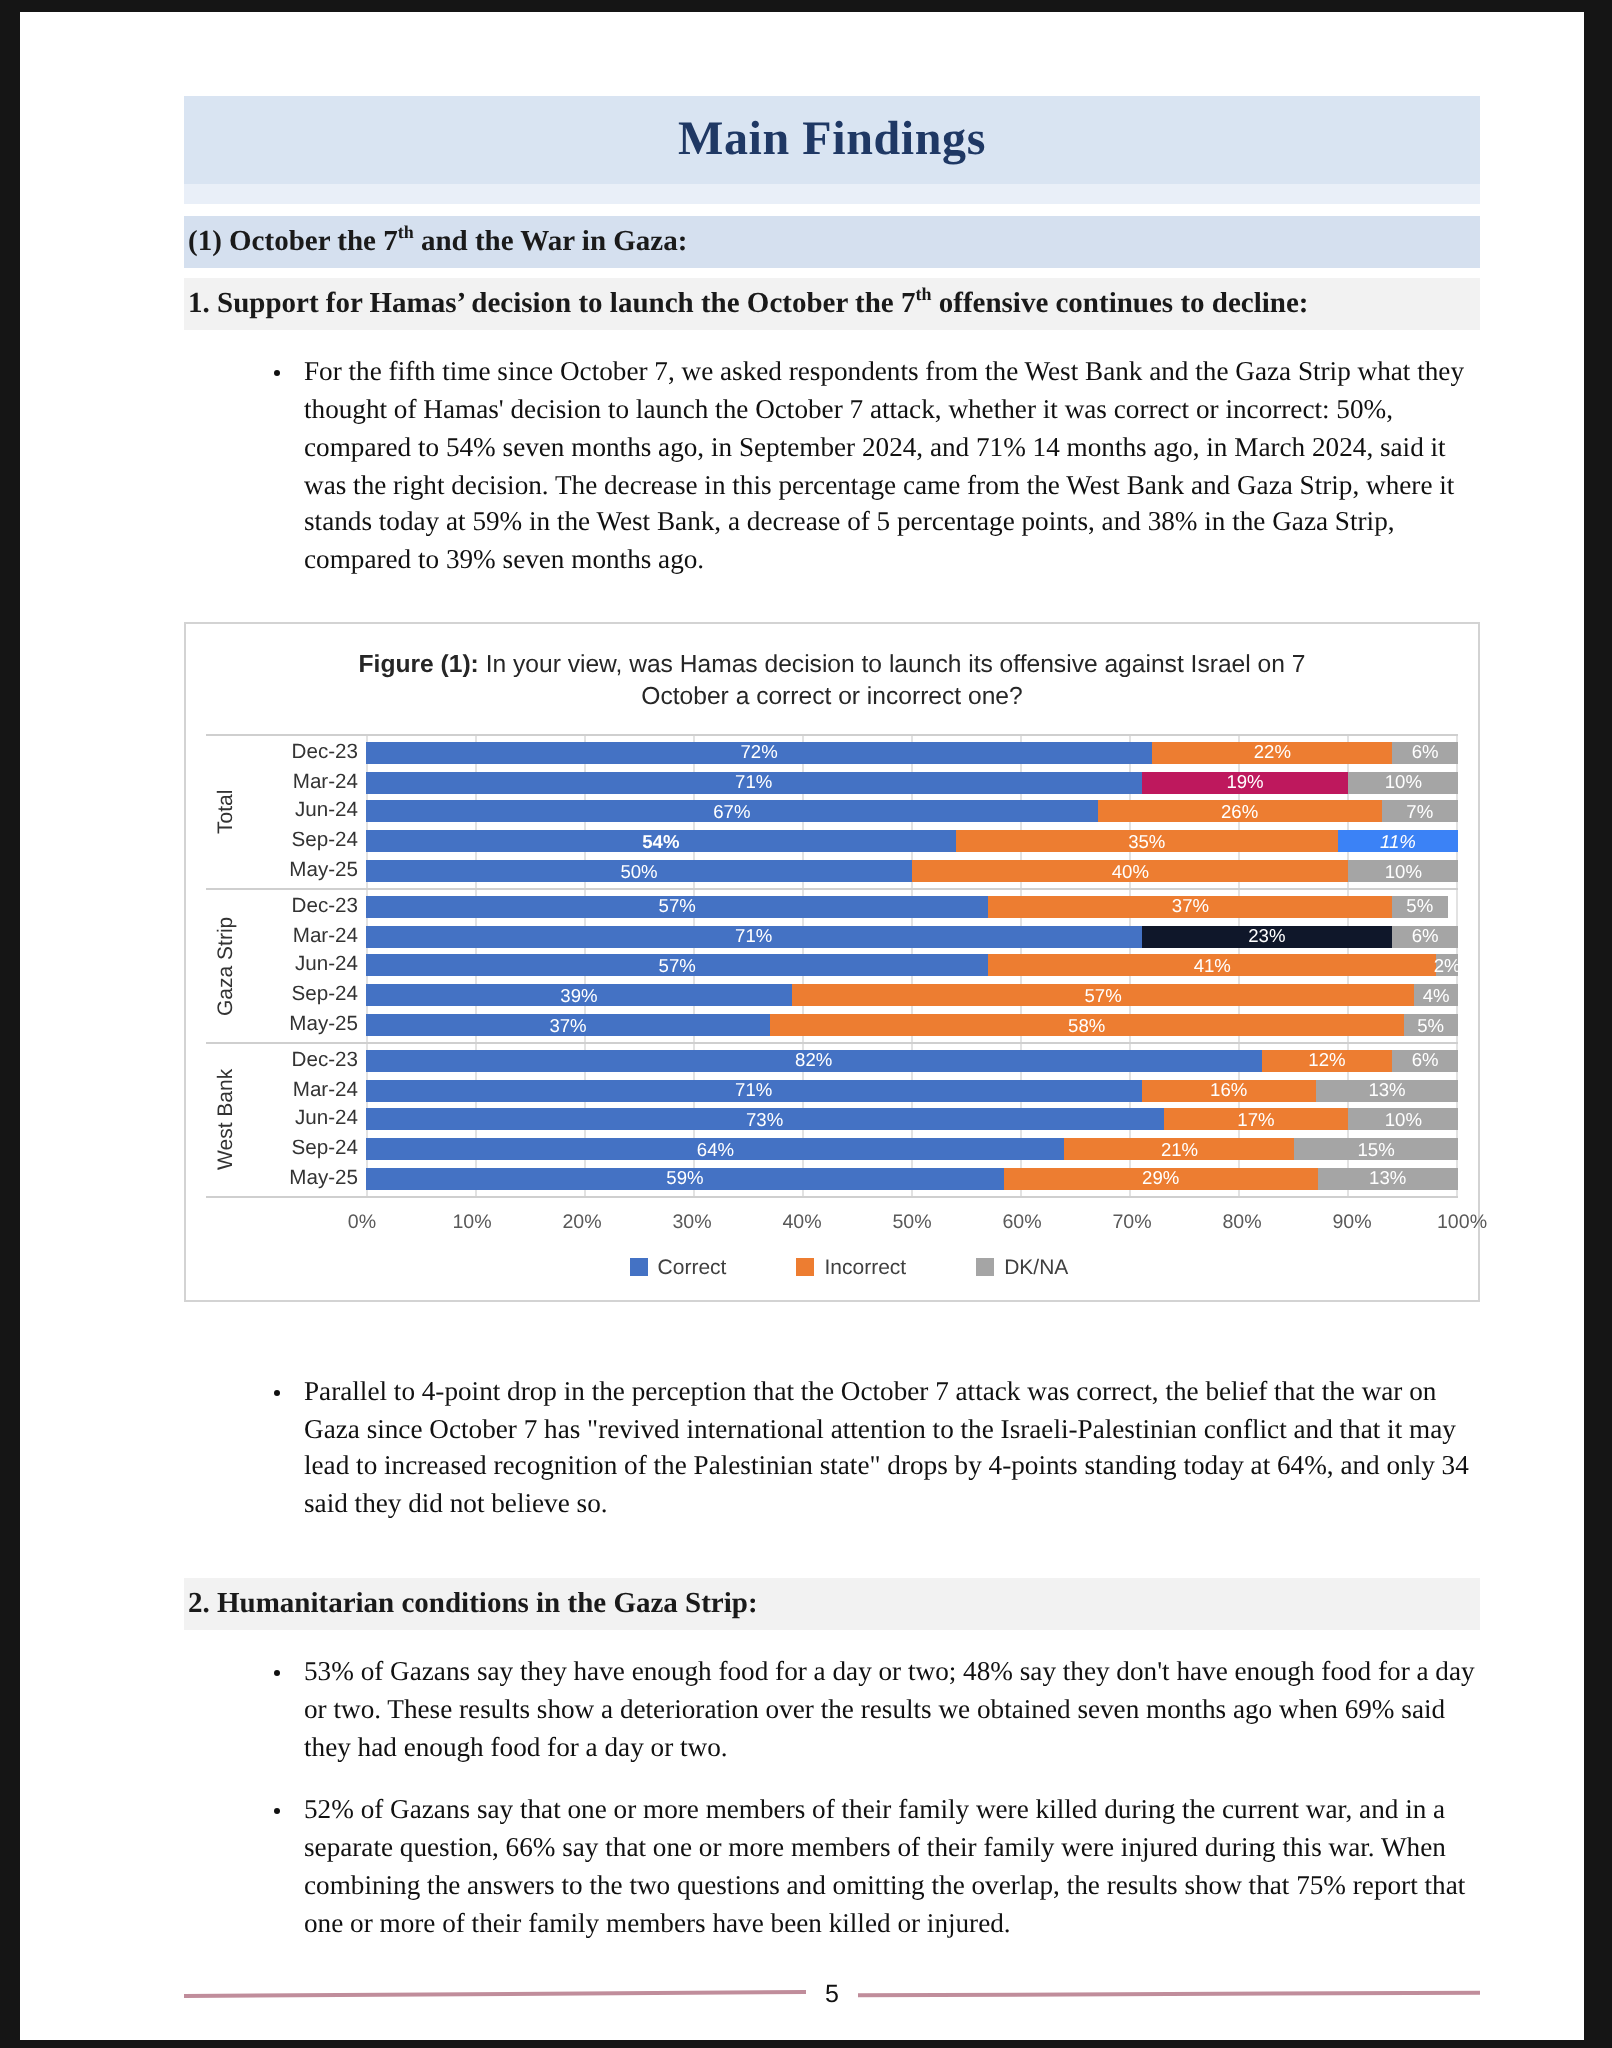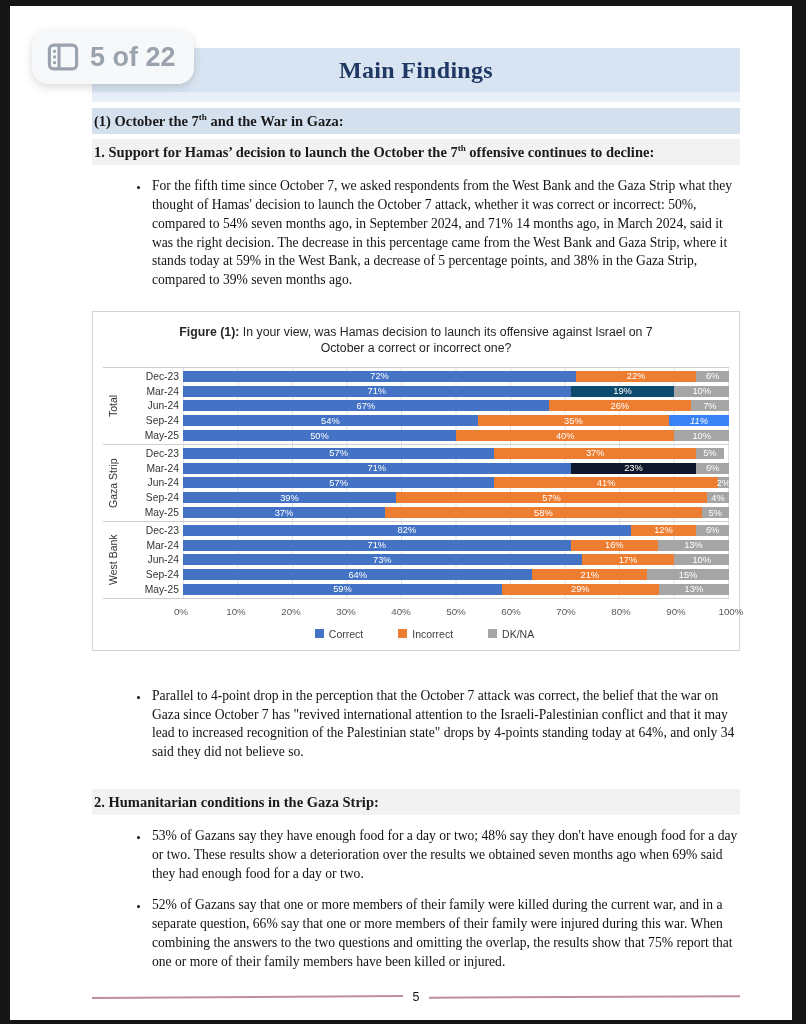--- a/index.html
+++ b/index.html
@@ -90,32 +90,20 @@
   .footer .rule{flex:1;height:2px;background:#c08d9b;}
   .footer .rule.left{transform:rotate(-0.35deg);}
   .footer .rule.right{transform:rotate(-0.25deg);}
   .page-num{font-family:"Liberation Sans",sans-serif;font-size:12.5px;color:#111;}
 </style>
 </head>
 <body>
 
 <div class="page">
 
-  <div class="badge">
-    <span>
-      <svg width="34" height="34" viewBox="0 0 24 24" fill="none">
-        <rect x="2.4" y="3.6" width="19.2" height="16.8" rx="3" stroke="#9aa3ad" stroke-width="2.2"></rect>
-        <line x1="9.2" y1="3.8" x2="9.2" y2="20.2" stroke="#9aa3ad" stroke-width="2.2"></line>
-        <rect x="5" y="7" width="2" height="2" fill="#9aa3ad"></rect>
-        <rect x="5" y="11" width="2" height="2" fill="#9aa3ad"></rect>
-        <rect x="5" y="15" width="2" height="2" fill="#9aa3ad"></rect>
-      </svg>
-    </span>
-    <span>5 of 22</span>
-  </div>
 
   <div class="doc">
 
     <div class="title-band">
       <h1>Main Findings</h1>
     </div>
     <div class="title-substrip"></div>
 
     <div class="h-band band-blue">
       <span>(1) October the 7</span><sup>th</sup><span> and the War in Gaza:</span>
@@ -149,21 +137,21 @@
                     <span class="seg-label">6%</span>
                   </div>
                 </div>
               </div>
               <div class="bar-row">
                 <div class="row-label">Mar-24</div>
                 <div class="track">
                   <div class="seg" style="width: 71%; background: rgb(68, 114, 196);">
                     <span class="seg-label">71%</span>
                   </div>
-                  <div class="seg" style="width: 19%; background: #0c4a6e;">
+                  <div class="seg" style="width: 19%; background: #be185d;">
                     <span class="seg-label">19%</span>
                   </div>
                   <div class="seg" style="width: 10%; background: rgb(165, 165, 165);">
                     <span class="seg-label">10%</span>
                   </div>
                 </div>
               </div>
               <div class="bar-row">
                 <div class="row-label">Jun-24</div>
                 <div class="track">
@@ -174,21 +162,21 @@
                     <span class="seg-label">26%</span>
                   </div>
                   <div class="seg" style="width: 7%; background: rgb(165, 165, 165);">
                     <span class="seg-label">7%</span>
                   </div>
                 </div>
               </div>
               <div class="bar-row">
                 <div class="row-label">Sep-24</div>
                 <div class="track">
-                  <div class="seg" style="width: 54%; background: rgb(68, 114, 196);">
+                  <div class="seg" style="width: 54%; background: rgb(68, 114, 196); font-weight: bold;">
                     <span class="seg-label">54%</span>
                   </div>
                   <div class="seg" style="width: 35%; background: rgb(237, 125, 49);">
                     <span class="seg-label">35%</span>
                   </div>
                   <div class="seg" style="width: 11%; background: #3b82f6; font-style: italic;">
                     <span class="seg-label">11%</span>
                   </div>
                 </div>
               </div>

